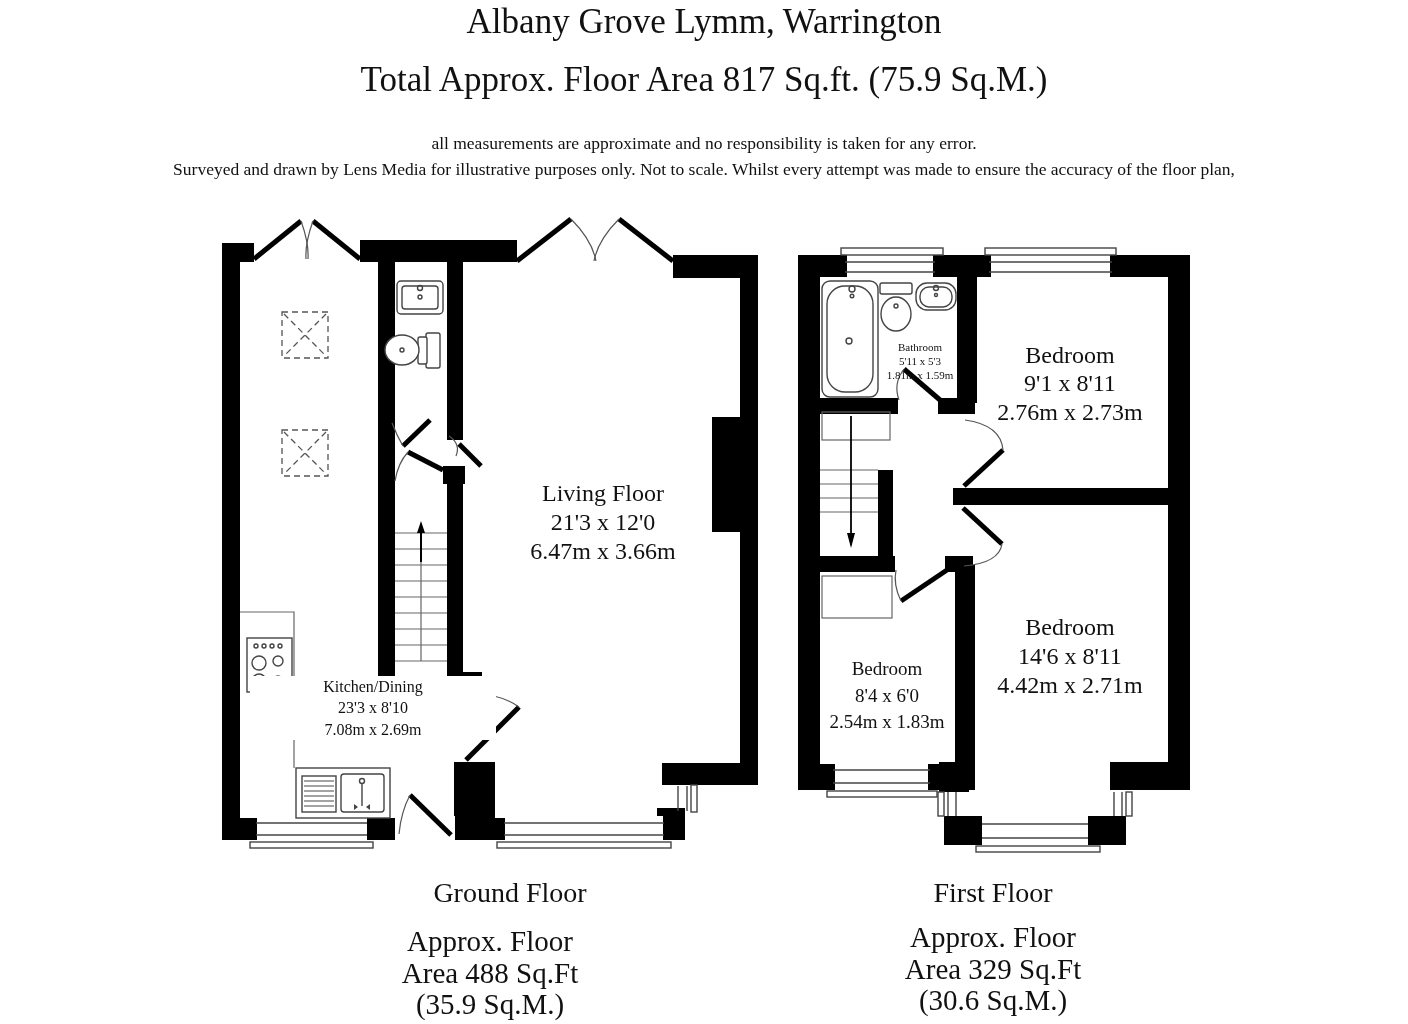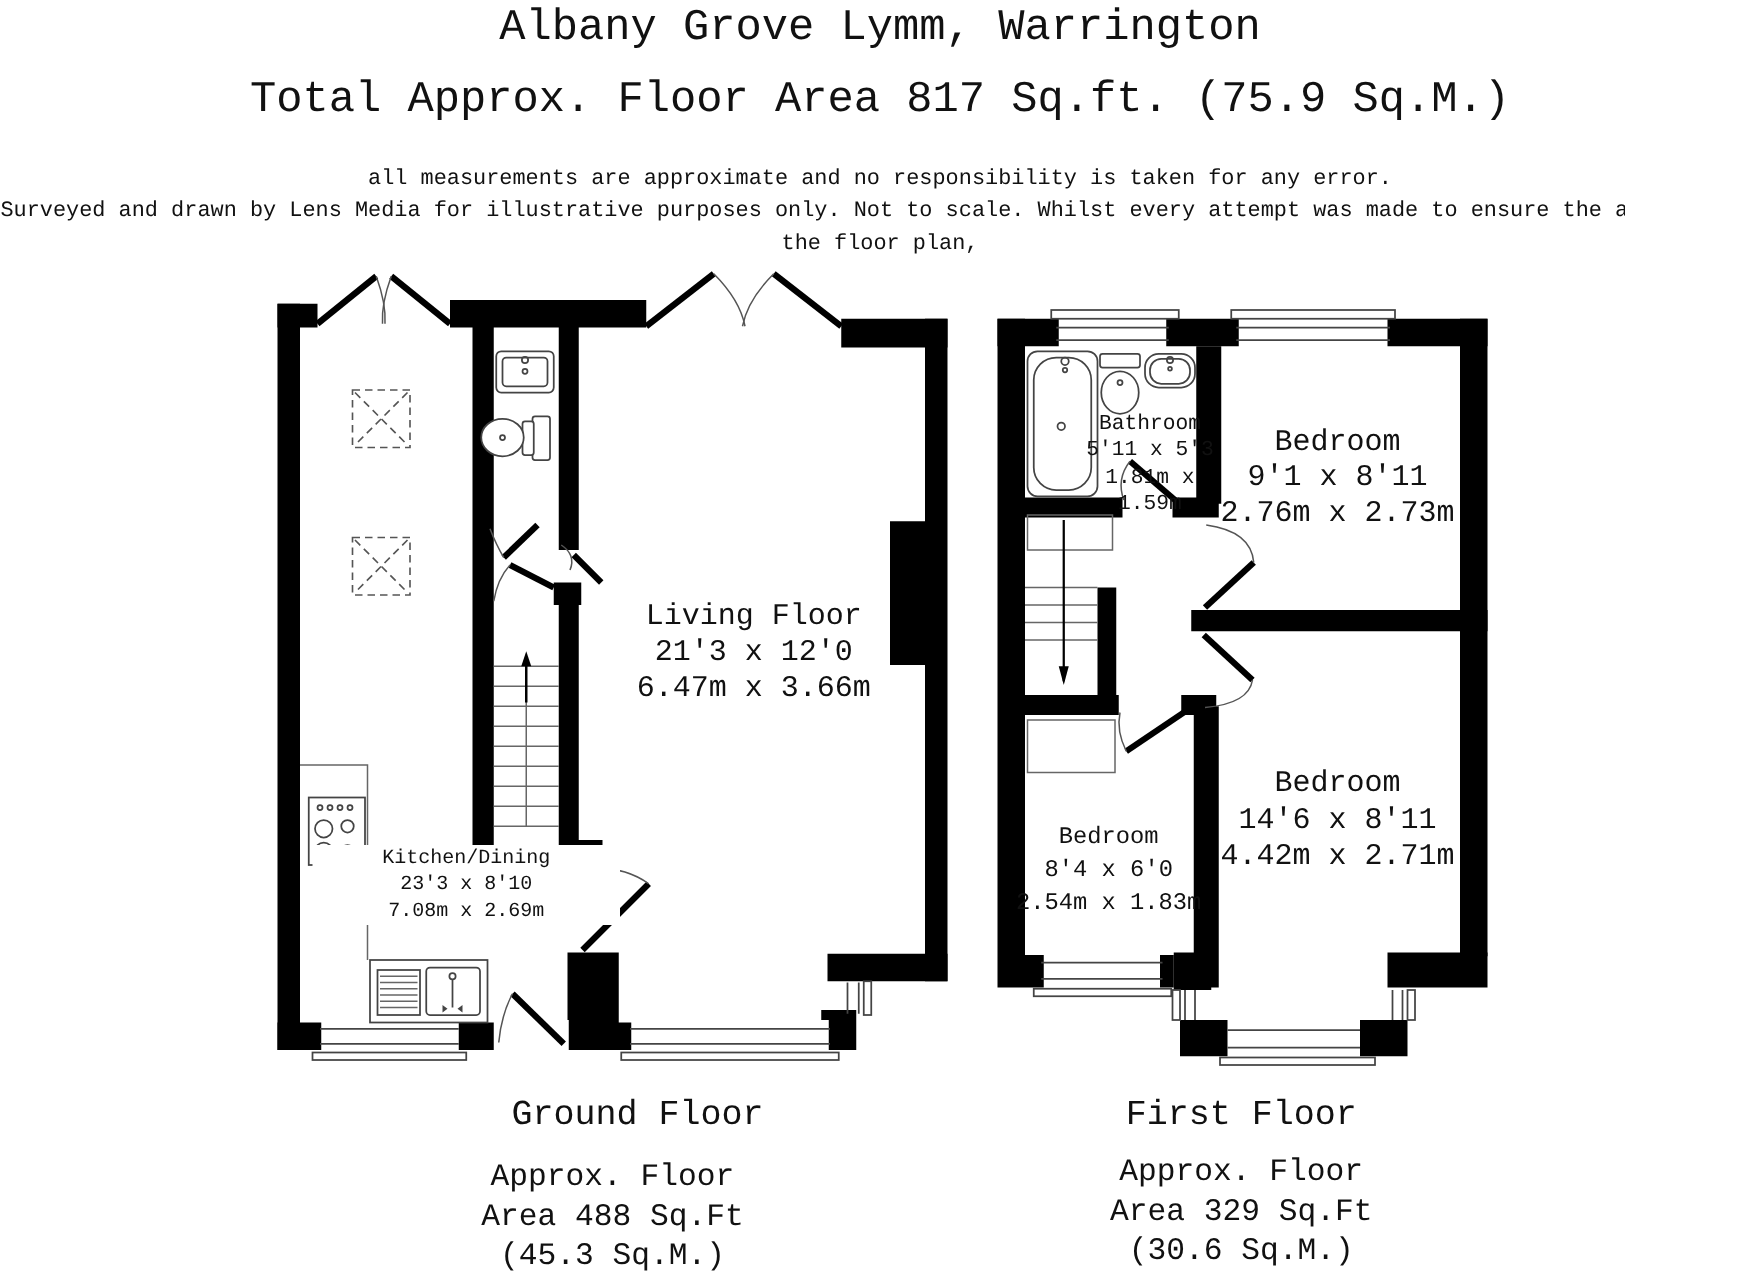--- a/index.html
+++ b/index.html
@@ -1,31 +1,31 @@
 <!DOCTYPE html>
 <html><head>
 <meta charset="utf-8">
 <style>
   html,body{margin:0;padding:0;background:#fff;}
   #page{position:relative;width:1300px;height:1024px;background:#fff;overflow:hidden;
-        font-family:Liberation Mono, monospace;color:#111;}
+        font-family:Liberation Serif, serif;color:#111;}
   .ctext{position:absolute;text-align:center;}
   #title{left:0;top:2px;width:1408px;font-size:35px;}
   #subtitle{left:0;top:60px;width:1408px;font-size:35px;}
   #disclaimer{left:0;top:130px;width:1408px;font-size:17.5px;line-height:26px;}
   .room-label{position:absolute;text-align:center;line-height:1.21;}
   .room-label span{display:block;}
   #lbl-living{left:478px;top:479px;width:250px;font-size:24px;}
   #lbl-kitchen{left:250px;top:676px;width:246px;font-size:16px;line-height:1.33;background:#fff;}
-  #lbl-bathroom{left:868px;top:329px;width:104px;font-size:17px;line-height:1.25;}
+  #lbl-bathroom{left:868px;top:341px;width:104px;font-size:11px;line-height:1.25;}
   #lbl-bed-front{left:952px;top:341px;width:236px;font-size:24px;line-height:1.18;}
   #lbl-bed-small{left:806px;top:656px;width:162px;font-size:19px;line-height:1.4;}
   #lbl-bed-large{left:950px;top:613px;width:240px;font-size:24px;line-height:1.21;}
   .floor-caption{position:absolute;text-align:center;font-size:28px;}
-  .floor-area{position:absolute;text-align:center;font-size:25px;line-height:31.5px;}
+  .floor-area{position:absolute;text-align:center;font-size:29px;line-height:31.5px;}
   .floor-area span{display:block;}
   #cap-ground{left:350px;top:877px;width:320px;}
   #area-ground{left:330px;top:926px;width:320px;}
   #cap-first{left:833px;top:877px;width:320px;}
   #area-first{left:833px;top:922px;width:320px;}
   svg .wall{fill:#000;stroke:none;}
   svg .gap{fill:#fff;stroke:none;}
   svg .thin{stroke:#444;stroke-width:1.4;fill:none;}
   svg .thin2{stroke:#666;stroke-width:1.2;fill:none;}
   svg .fixture{stroke:#444;stroke-width:1.4;fill:#fff;}
@@ -331,21 +331,21 @@
   <div id="lbl-bed-large" class="room-label">
     <span>Bedroom</span>
     <span>14'6 x 8'11</span>
     <span>4.42m x 2.71m</span>
   </div>
 
   <div id="cap-ground" class="floor-caption">Ground Floor</div>
   <div id="area-ground" class="floor-area">
     <span>Approx. Floor</span>
     <span>Area 488 Sq.Ft</span>
-    <span>(45.3 Sq.M.)</span>
+    <span>(35.9 Sq.M.)</span>
   </div>
 
   <div id="cap-first" class="floor-caption">First Floor</div>
   <div id="area-first" class="floor-area">
     <span>Approx. Floor</span>
     <span>Area 329 Sq.Ft</span>
     <span>(30.6 Sq.M.)</span>
   </div>
 
 </div>

